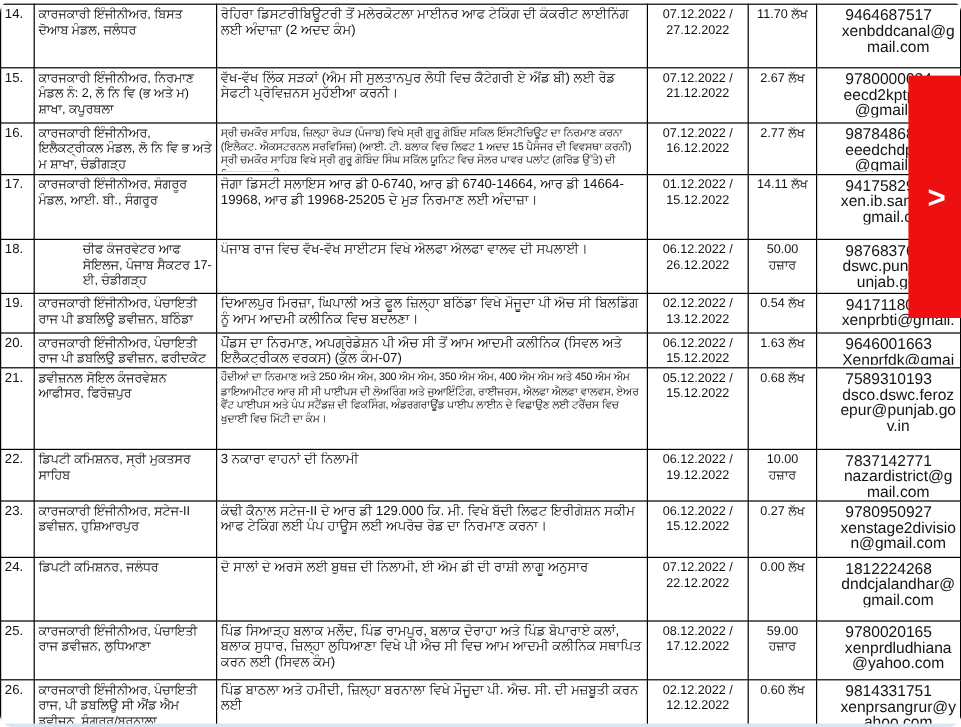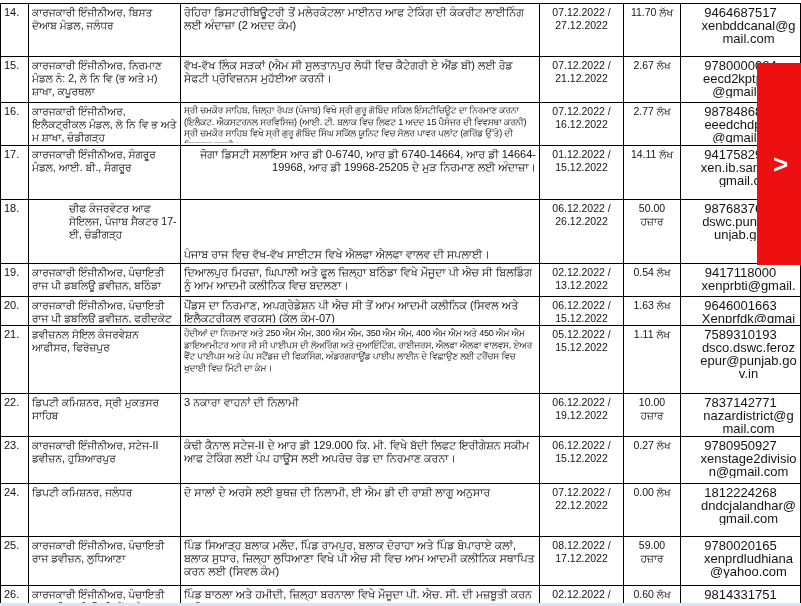--- a/index.html
+++ b/index.html
@@ -3,20 +3,21 @@
 <meta charset="utf-8">
 <style>
   html,body{margin:0;padding:0;background:#ffffff;}
   .viewport{
     position:relative;
     width:801px;height:606px;
     overflow:hidden;
     background:#ffffff;
     font-family:"Liberation Sans","DejaVu Sans",sans-serif;
     color:#141414;
+    border-radius:11px;
   }
   table.tender{
     border-collapse:collapse;
     table-layout:fixed;
     width:800px;
     margin-top:3px;
     margin-left:0;
   }
   table.tender td{
     border:1px solid #000;
@@ -146,21 +147,21 @@
     </td>
   </tr>
         <tr style="height: 54px;">
     <td class="c-sr">
             <div class="clip" style="max-height: 49px;">17.</div>
           </td>
     <td class="c-office">
             <div class="clip" style="max-height: 49px;">ਕਾਰਜਕਾਰੀ ਇੰਜੀਨੀਅਰ, ਸੰਗਰੂਰ ਮੰਡਲ, ਆਈ. ਬੀ., ਸੰਗਰੂਰ</div>
           </td>
     <td class="c-desc">
-            <div class="clip" style="max-height: 49px; text-align: right;">ਜੋਗਾ ਡਿਸਟੀ ਸਲਾਇਸ ਆਰ ਡੀ 0-6740, ਆਰ ਡੀ 6740-14664, ਆਰ ਡੀ 14664-19968, ਆਰ ਡੀ 19968-25205 ਦੇ ਮੁੜ ਨਿਰਮਾਣ ਲਈ ਅੰਦਾਜ਼ਾ।</div>
+            <div class="clip" style="max-height: 49px;">ਜੋਗਾ ਡਿਸਟੀ ਸਲਾਇਸ ਆਰ ਡੀ 0-6740, ਆਰ ਡੀ 6740-14664, ਆਰ ਡੀ 14664-19968, ਆਰ ਡੀ 19968-25205 ਦੇ ਮੁੜ ਨਿਰਮਾਣ ਲਈ ਅੰਦਾਜ਼ਾ।</div>
           </td>
     <td class="c-date">
       <div class="clip" style="max-height: 49px;">
         <div>01.12.2022 /</div>
         <div>15.12.2022</div>
       </div>
     </td>
     <td class="c-amt">
             <div class="clip" style="max-height: 49px;">14.11 ਲੱਖ</div>
           </td>
@@ -172,21 +173,21 @@
     </td>
   </tr>
         <tr style="height: 45px;">
     <td class="c-sr">
             <div class="clip" style="max-height: 40px;">18.</div>
           </td>
     <td class="c-office">
             <div class="clip" style="max-height: 40px; margin-left: 37px;">ਚੀਫ ਕੰਜਰਵੇਟਰ ਆਫ ਸੋਇਲਜ, ਪੰਜਾਬ ਸੈਕਟਰ 17-ਈ, ਚੰਡੀਗੜ੍ਹ</div>
           </td>
     <td class="c-desc">
-            <div class="clip" style="max-height: 40px; margin-top: 46px;">ਪੰਜਾਬ ਰਾਜ ਵਿਚ ਵੱਖ-ਵੱਖ ਸਾਈਟਸ ਵਿਖੇ ਐਲਫਾ ਐਲਫਾ ਵਾਲਵ ਦੀ ਸਪਲਾਈ।</div>
+            <div class="clip" style="max-height: 40px;">ਪੰਜਾਬ ਰਾਜ ਵਿਚ ਵੱਖ-ਵੱਖ ਸਾਈਟਸ ਵਿਖੇ ਐਲਫਾ ਐਲਫਾ ਵਾਲਵ ਦੀ ਸਪਲਾਈ।</div>
           </td>
     <td class="c-date">
       <div class="clip" style="max-height: 40px;">
         <div>06.12.2022 /</div>
         <div>26.12.2022</div>
       </div>
     </td>
     <td class="c-amt">
             <div class="clip" style="max-height: 40px;">50.00 ਹਜ਼ਾਰ</div>
           </td>
@@ -259,21 +260,21 @@
     <td class="c-desc">
             <div class="clip" style="max-height: 63px;">ਹੌਦੀਆਂ ਦਾ ਨਿਰਮਾਣ ਅਤੇ 250 ਐਮ ਐਮ, 300 ਐਮ ਐਮ, 350 ਐਮ ਐਮ, 400 ਐਮ ਐਮ ਅਤੇ 450 ਐਮ ਐਮ ਡਾਇਆਮੀਟਰ ਆਰ ਸੀ ਸੀ ਪਾਈਪਸ ਦੀ ਲੋਅਰਿੰਗ ਅਤੇ ਜੁਆਇੰਟਿੰਗ, ਰਾਈਜਰਸ, ਐਲਫਾ ਐਲਫਾ ਵਾਲਵਸ, ਏਅਰ ਵੈਂਟ ਪਾਈਪਸ ਅਤੇ ਪੰਪ ਸਟੈਂਡਜ਼ ਦੀ ਫਿਕਸਿੰਗ, ਅੰਡਰਗਰਾਊਂਡ ਪਾਈਪ ਲਾਈਨ ਦੇ ਵਿਛਾਉਣ ਲਈ ਟਰੈਂਚਸ ਵਿਚ ਖੁਦਾਈ ਵਿਚ ਮਿੱਟੀ ਦਾ ਕੰਮ।</div>
           </td>
     <td class="c-date">
       <div class="clip" style="max-height: 63px;">
         <div>05.12.2022 /</div>
         <div>15.12.2022</div>
       </div>
     </td>
     <td class="c-amt">
-            <div class="clip" style="max-height: 63px;">1.11 ਲੱਖ</div>
+            <div class="clip" style="max-height: 63px;">0.68 ਲੱਖ</div>
           </td>
     <td class="c-contact">
       <div class="clip" style="max-height: 63px;">
         <div>7589310193</div>
         <div class="email">dsco.dswc.ferozepur@punjab.gov.in</div>
       </div>
     </td>
   </tr>
         <tr style="height: 43px;">
     <td class="c-sr">

